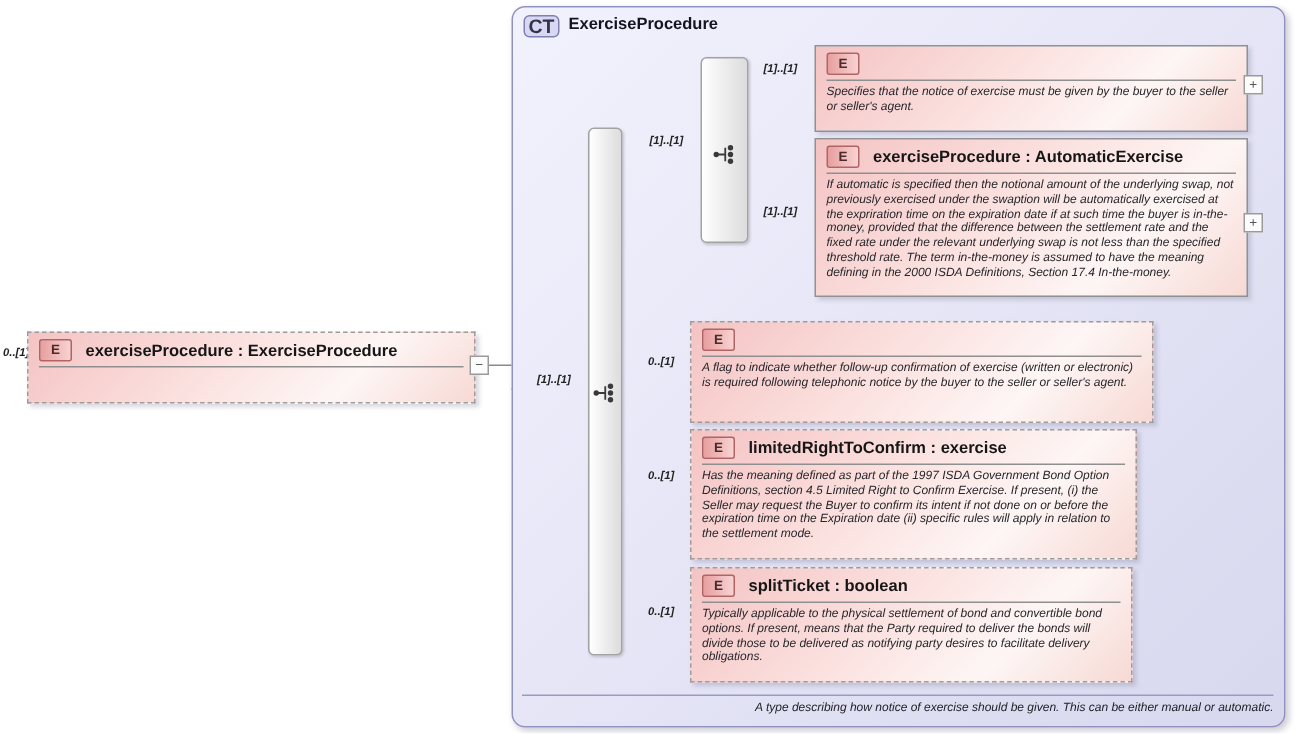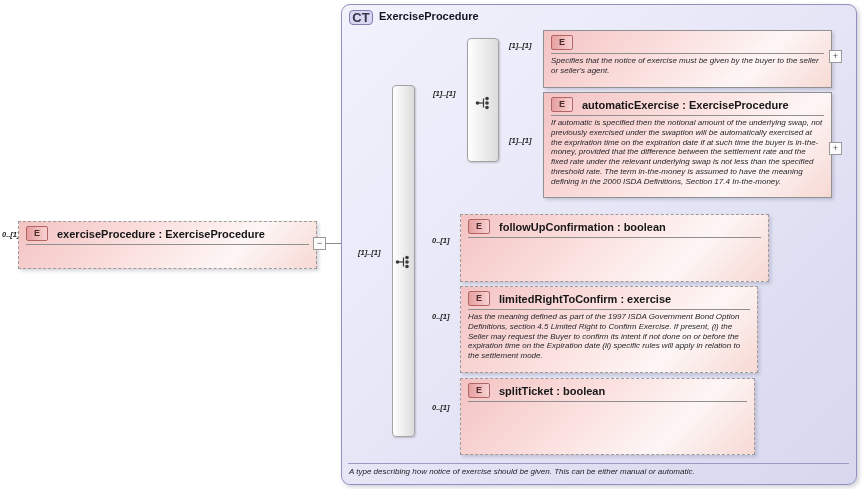--- a/index.html
+++ b/index.html
@@ -14,21 +14,21 @@
     background:linear-gradient(135deg,#f2f2fd 0%,#e4e4f6 55%,#d7d7ee 100%);
     box-shadow:2px 2px 4px rgba(90,90,120,0.30);
   }
   .ct-badge{
     position:absolute;left:7px;top:5px;width:22px;height:13px;
     border:1px solid #8080b0;border-radius:4px;background:#d8d8f2;
     font-size:13px;font-weight:bold;color:#33334a;text-align:center;line-height:13px;
   }
   .ct-title{position:absolute;left:37px;top:5px;font-size:11px;font-weight:bold;color:#14141e;}
   .ct-footer-sep{position:absolute;left:6px;top:458px;width:501px;border-top:1px solid #9a9ac4;}
-  .ct-footer{position:absolute;left:7px;top:462px;width:500px;font-size:8px;font-style:italic;color:#222228;}
+  .ct-footer{position:absolute;left:7px;top:462px;width:500px;font-size:8px;font-style:italic;color:#222228;text-align:right;}
 
   
   .box{
     position:absolute;border:1px solid #919191;overflow:hidden;
     background:linear-gradient(135deg,#f4c3c3 0%,#fbe3e1 45%,#fdf6f5 72%,#f7d9d4 100%);
     box-shadow:2px 2px 3px rgba(110,110,140,0.28);
   }
   .box.dashed{border-style:dashed;border-color:#9c9c9c;}
   .box-header{display:flex;align-items:center;gap:9px;padding:4px 7px 1px 7px;}
   .e-badge{
@@ -121,45 +121,46 @@
       <span class="e-badge">E</span>
     </div>
     <div class="box-sep"></div>
     <div class="box-desc">Specifies that the notice of exercise must be given by the buyer to the seller or seller's agent.</div>
   </div>
   <div class="expander" style="left:829px;top:50px;">+</div>
 
   <div class="box" style="left:543px;top:92px;width:287px;height:104px;">
     <div class="box-header">
       <span class="e-badge">E</span>
-      <span class="box-title">automaticExercise : ExerciseProcedure</span>
+      <span class="box-title">exerciseProcedure : AutomaticExercise</span>
     </div>
     <div class="box-sep"></div>
     <div class="box-desc">If automatic is specified then the notional amount of the underlying swap, not previously exercised under the swaption will be automatically exercised at the expriration time on the expiration date if at such time the buyer is in-the-money, provided that the difference between the settlement rate and the fixed rate under the relevant underlying swap is not less than the specified threshold rate. The term in-the-money is assumed to have the meaning defining in the 2000 ISDA Definitions, Section 17.4 In-the-money.</div>
   </div>
   <div class="expander" style="left:829px;top:142px;">+</div>
 
   <div class="box dashed" style="left:460px;top:214px;width:307px;height:66px;">
     <div class="box-header">
       <span class="e-badge">E</span>
-      <span class="box-title">followUpConfirmation : boolean</span>
     </div>
     <div class="box-sep"></div>
+    <div class="box-desc">A flag to indicate whether follow-up confirmation of exercise (written or electronic) is required following telephonic notice by the buyer to the seller or seller's agent.</div>
   </div>
 
   <div class="box dashed" style="left:460px;top:286px;width:296px;height:85px;">
     <div class="box-header">
       <span class="e-badge">E</span>
       <span class="box-title">limitedRightToConfirm : exercise</span>
     </div>
     <div class="box-sep"></div>
     <div class="box-desc">Has the meaning defined as part of the 1997 ISDA Government Bond Option Definitions, section 4.5 Limited Right to Confirm Exercise. If present, (i) the Seller may request the Buyer to confirm its intent if not done on or before the expiration time on the Expiration date (ii) specific rules will apply in relation to the settlement mode.</div>
   </div>
 
   <div class="box dashed" style="left:460px;top:378px;width:293px;height:75px;">
     <div class="box-header">
       <span class="e-badge">E</span>
       <span class="box-title">splitTicket : boolean</span>
     </div>
     <div class="box-sep"></div>
+    <div class="box-desc">Typically applicable to the physical settlement of bond and convertible bond options. If present, means that the Party required to deliver the bonds will divide those to be delivered as notifying party desires to facilitate delivery obligations.</div>
   </div>
 
 </div>
 
 </body></html>

